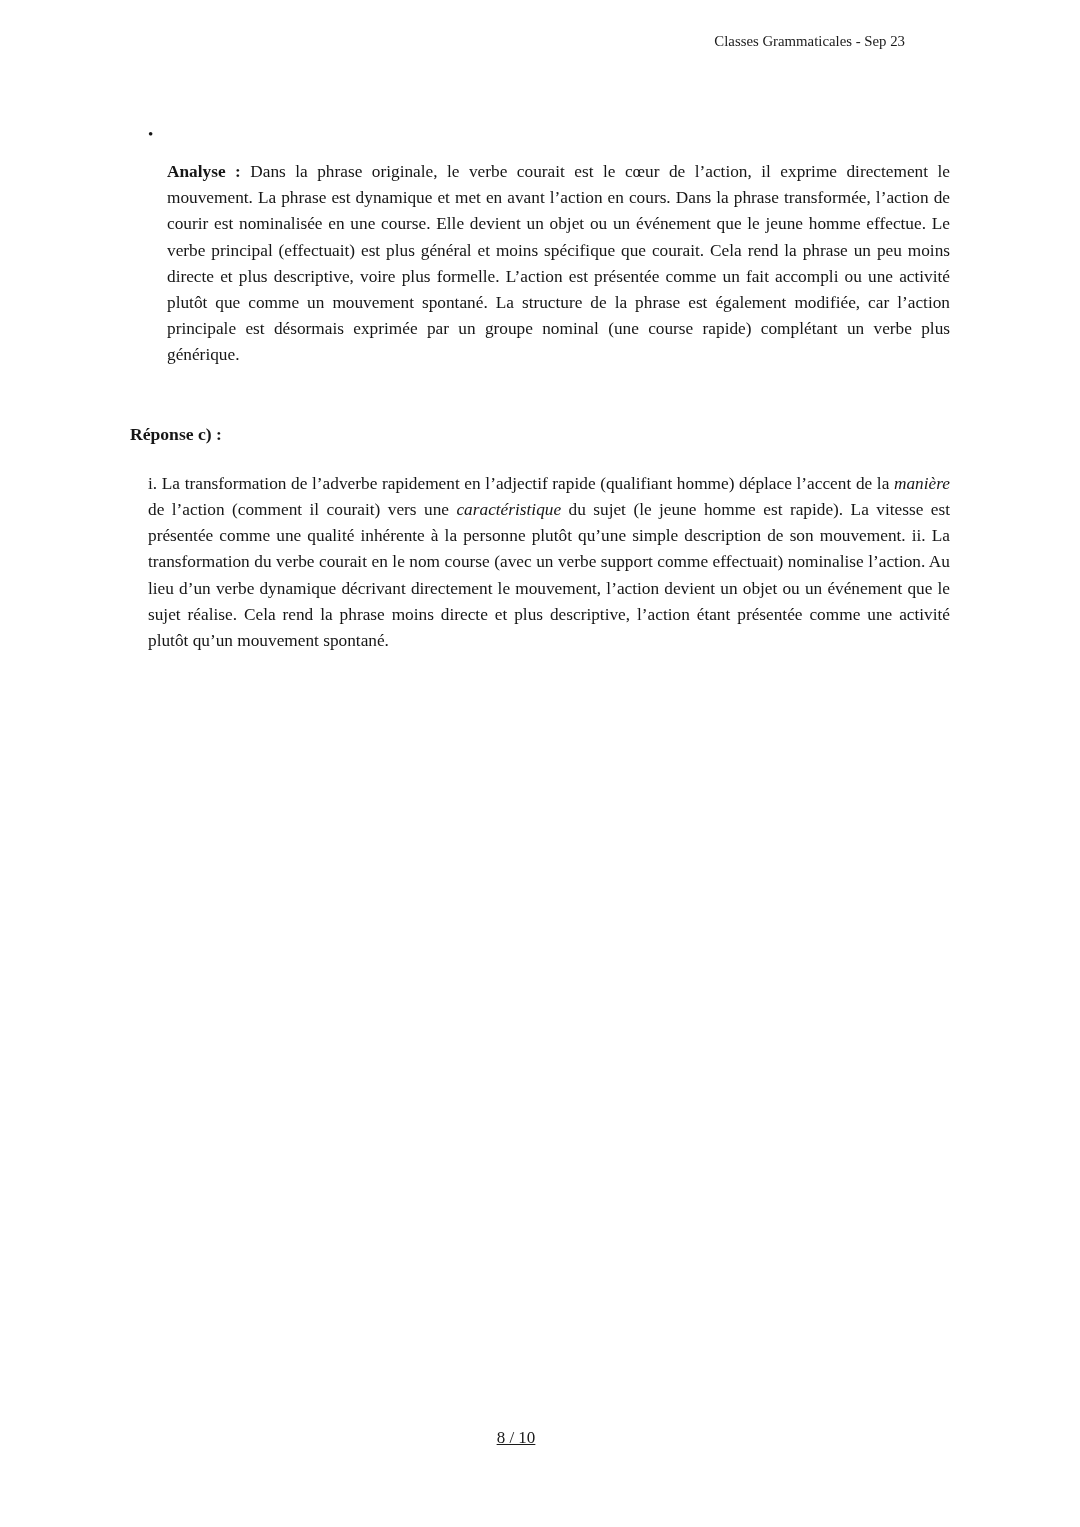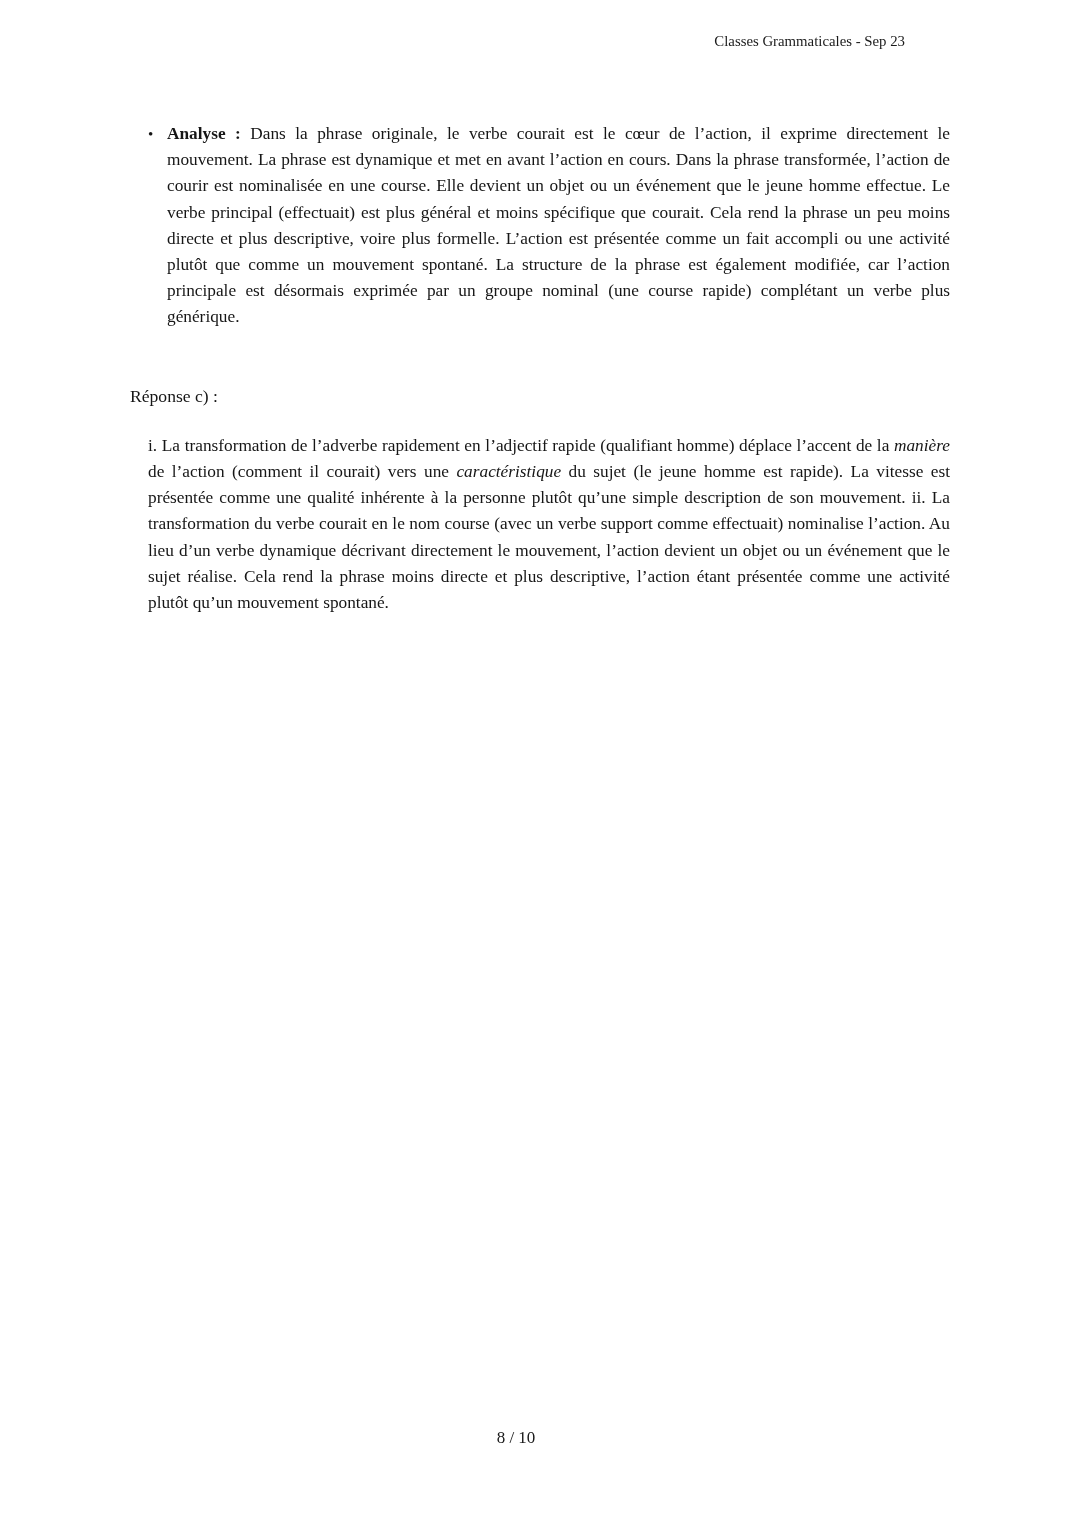--- a/index.html
+++ b/index.html
@@ -38,39 +38,41 @@
     padding-left: 18px;
   }
   .bullet {
     width: 19px;
     flex: 0 0 19px;
     font-size: 15px;
   }
   .bullet-text {
     flex: 1;
     text-align: justify;
+    margin-top: 38px;
   }
   .heading {
     margin-top: 52px;
-    font-weight: normal;
+    font-weight: bold;
     font-size: 17.6px;
   }
   .paragraph {
     margin-top: 24px;
     padding-left: 18px;
     text-align: justify;
   }
   .footer {
     position: absolute;
     left: 0;
     right: 0;
     top: 1428px;
     text-align: center;
     font-size: 17px;
     color: #1a1a1a;
+    text-decoration: underline;
   }
 </style>
 </head>
 <body>
 
 <div class="page">
 
   <div class="header">
     <span>Classes Grammaticales - Sep 23</span>
   </div>

